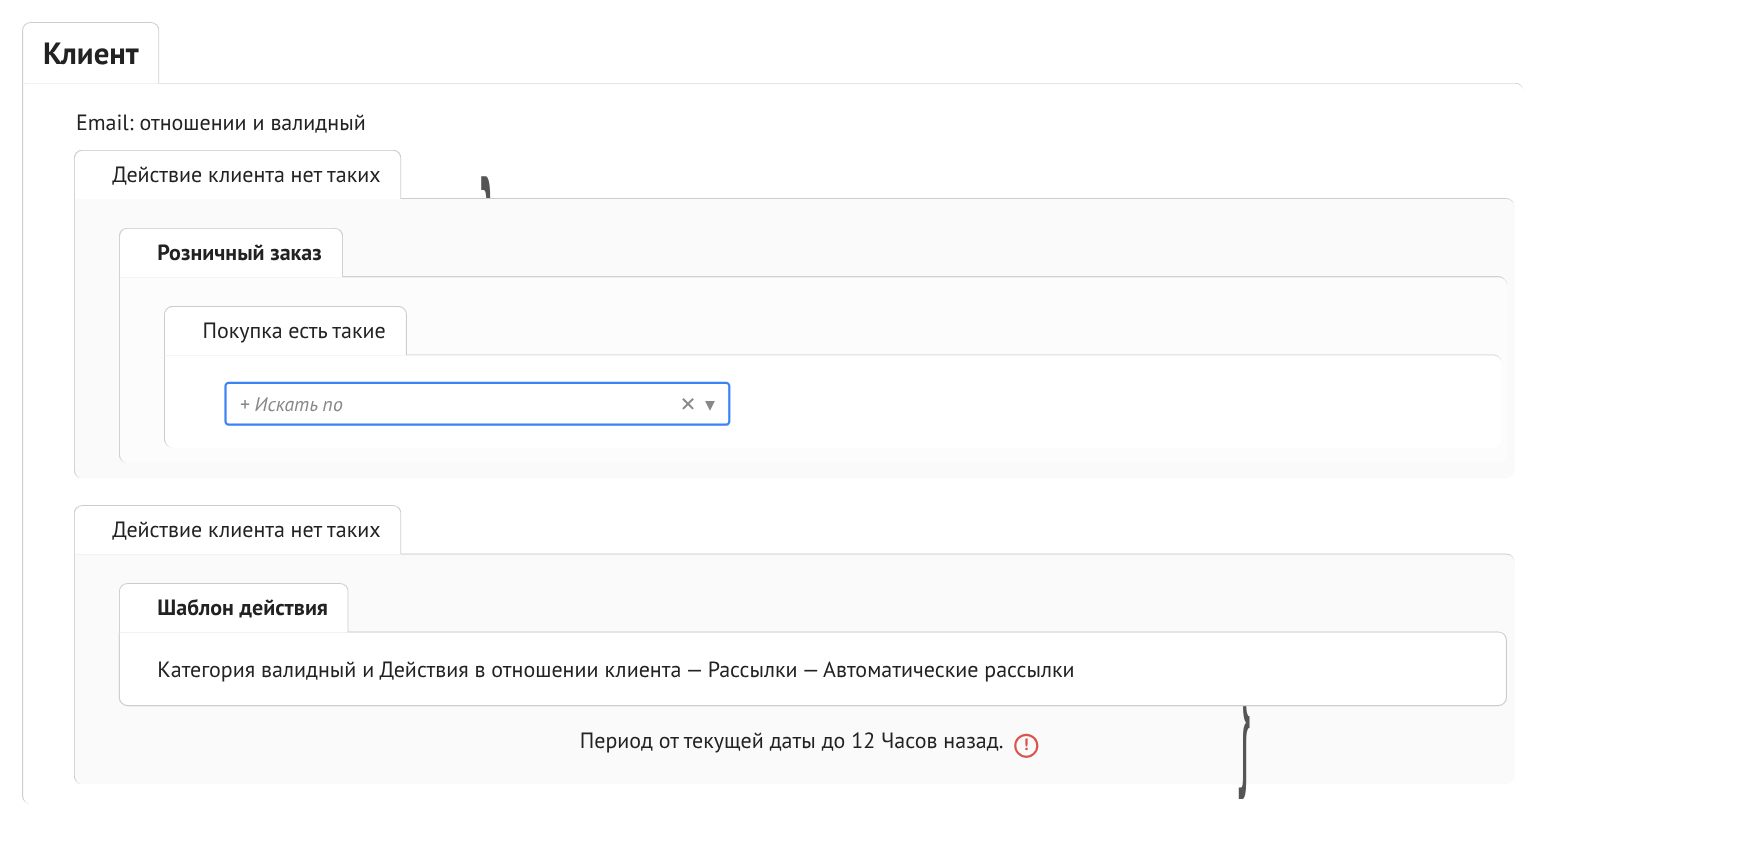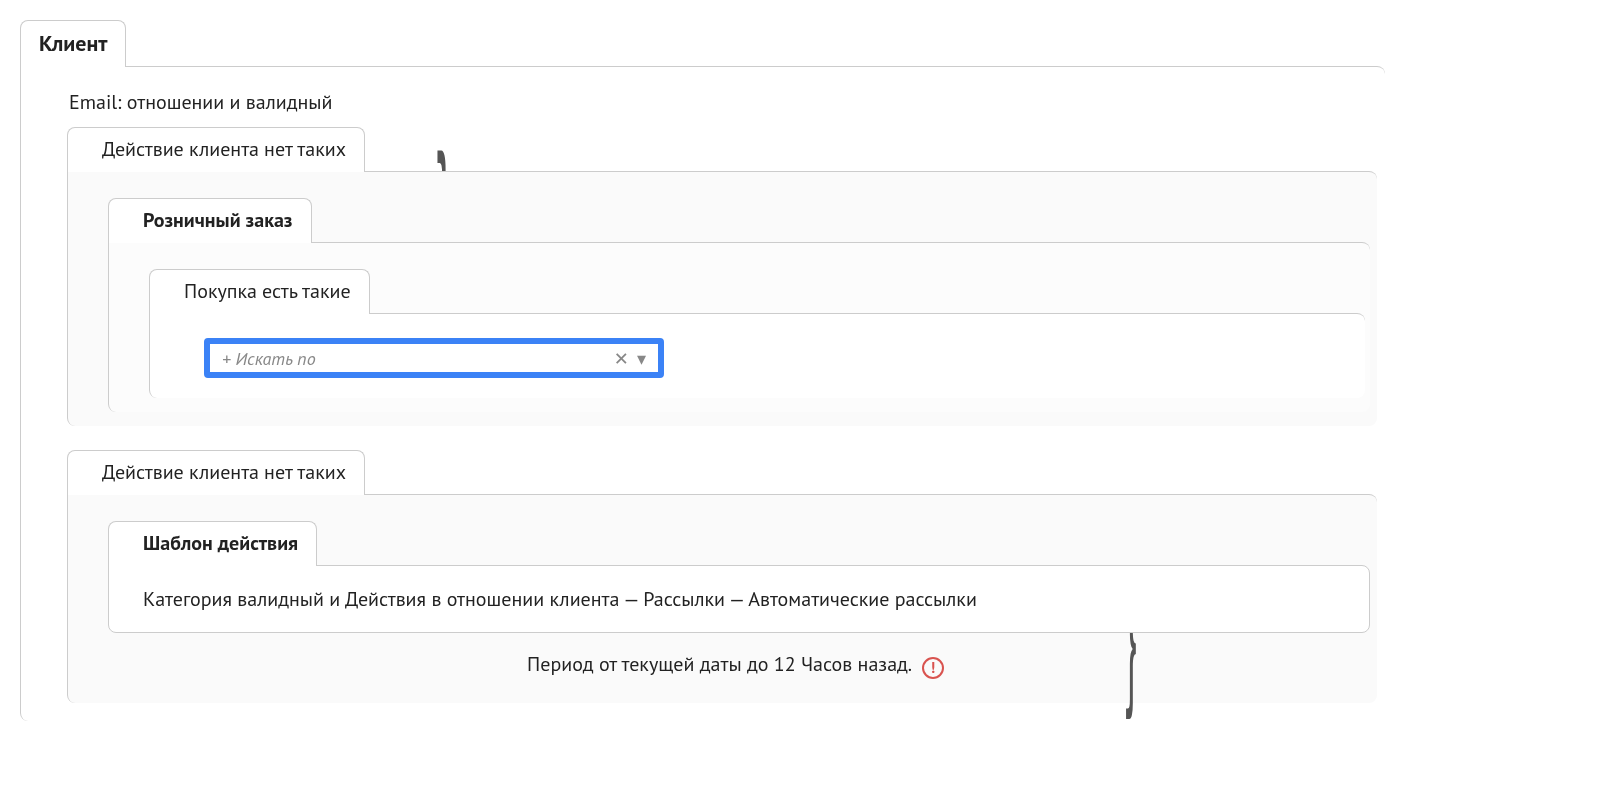--- a/index.html
+++ b/index.html
@@ -22,21 +22,21 @@
     display: inline-block;
     border: 1px solid #ccc;
     border-bottom: none;
     border-radius: 8px 8px 0 0;
     background: #fff;
     padding: 8px 18px 10px 18px;
     margin-bottom: -1px;
     position: relative;
     z-index: 2;
     font-weight: 700;
-    font-size: 22px;
+    font-size: 28px;
   }
 
   .panel {
     border-top: 1px solid #ccc;
     border-left: 1px solid #ccc;
     border-radius: 0 8px 8px 8px;
     background: #fff;
     padding: 18px 20px 18px 20px;
     position: relative;
     z-index: 1;
@@ -90,21 +90,21 @@
     padding: 14px 20px;
     font-size: 16px;
     line-height: 1.35;
     box-shadow: 0 2px 4px rgba(0,0,0,0.15);
     max-width: 260px;
   }
 
   .search-box {
     display: flex;
     align-items: center;
-    border: 6px solid #3b82f6;
+    border: 2px solid #3b82f6;
     border-radius: 4px;
     background: #fff;
     width: 460px;
     height: 40px;
     padding: 0 8px 0 12px;
     margin: 10px 0 6px 40px;
   }
   .search-input {
     flex: 1;
     color: #888;

